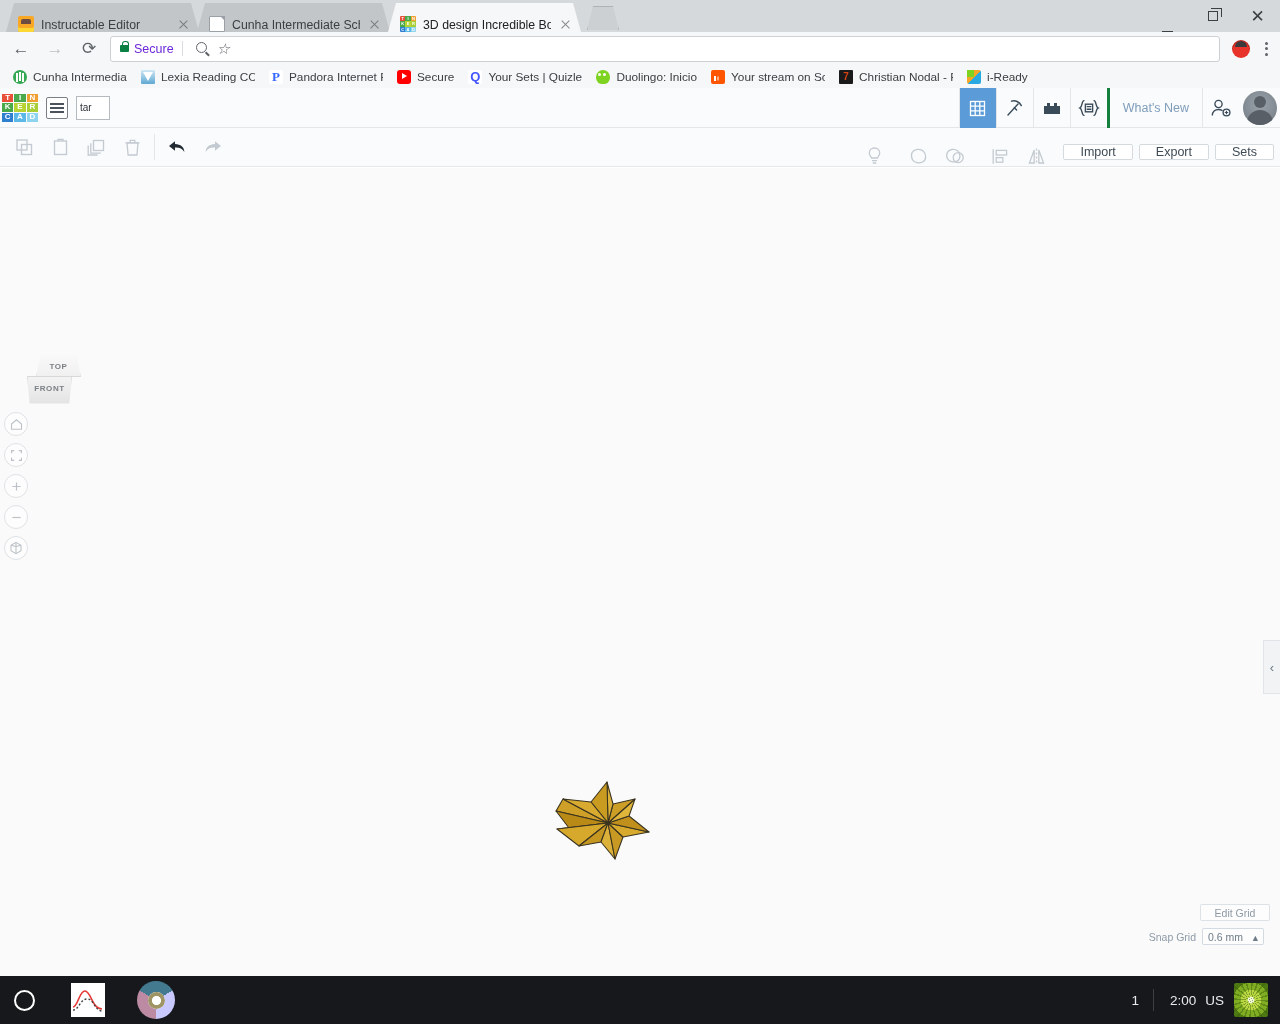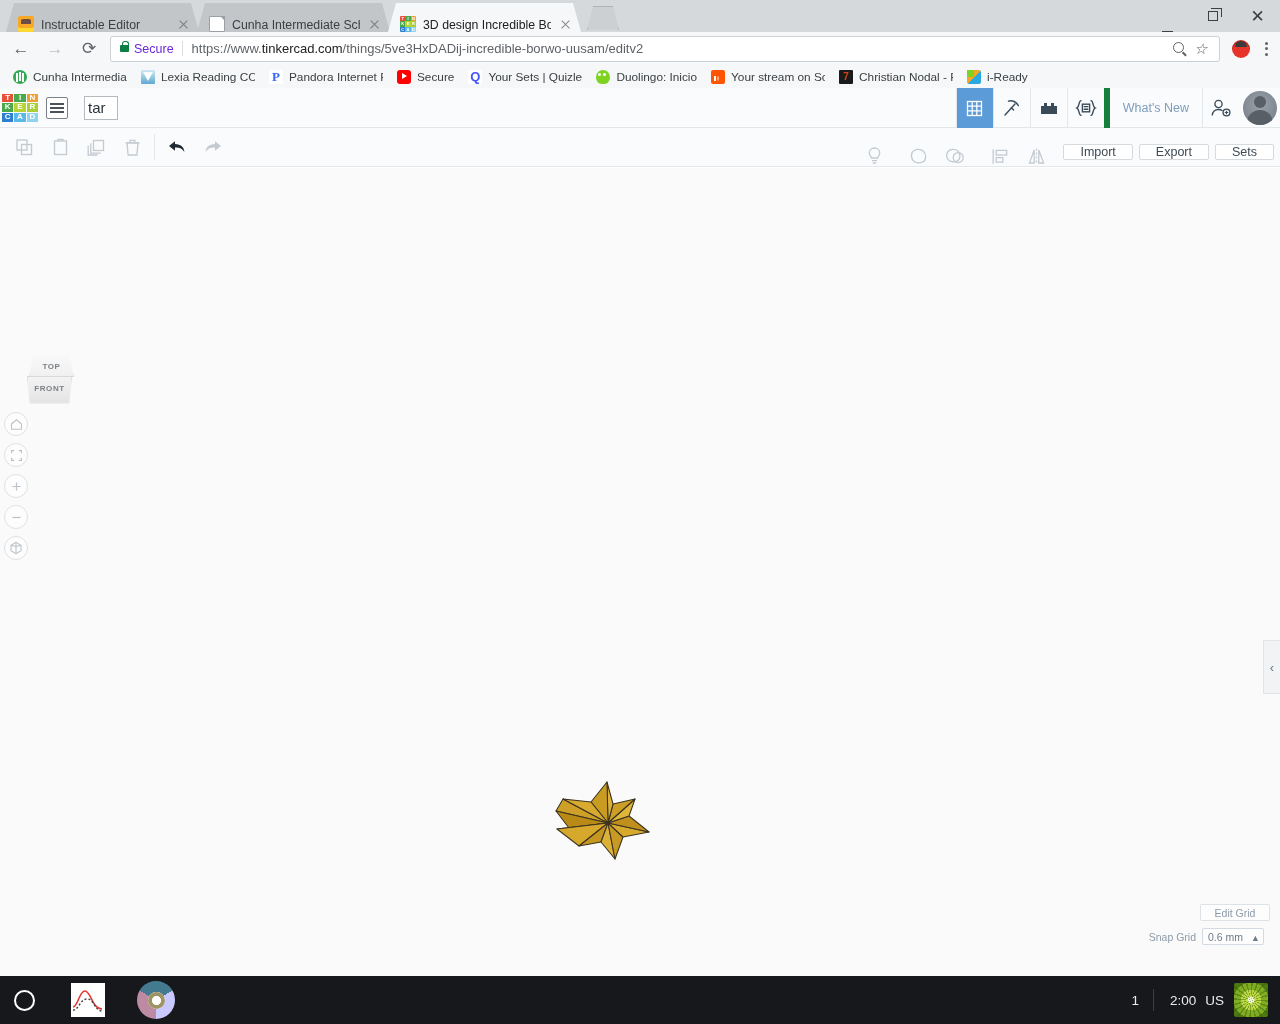--- a/index.html
+++ b/index.html
@@ -202,33 +202,33 @@
   .tc-listbtn {
     width:22px; height:22px; margin-left:8px; border:1px solid #7a8086; border-radius:2px;
     background:#fff; display:flex; flex-direction:column; justify-content:center;
     gap:2px; padding:0 3px;
   }
   .tc-listbtn i { display:block; height:2px; background:#4b5259; position:relative; }
   .tc-listbtn i:before {
     content:""; position:absolute; left:0; width:2px; height:2px; background:#4b5259;
   }
   .tc-namefield {
-    margin-left:16px; width:34px; height:24px; border:1px solid #b4bac0; background:#fff;
-    font-size:15px; color:#2b3238; padding:0 3px; line-height:22px; overflow:hidden;
+    margin-left:8px; width:34px; height:24px; border:1px solid #b4bac0; background:#fff;
+    font-size:10px; color:#2b3238; padding:0 3px; line-height:22px; overflow:hidden;
     white-space:nowrap;
   }
   .tc-right { position:absolute; right:0; top:0; height:40px; display:flex; align-items:stretch; }
   .tc-ricon {
     width:37px; display:flex; align-items:center; justify-content:center;
     border-left:1px solid #e4e7ea; color:#394b59;
   }
   .tc-ricon.active { background:#5b9bd8; color:#fff; }
   .tc-whatsnew {
     display:flex; align-items:center; padding:0 13px; font-size:12.5px;
-    color:#7f9dbb; border-left:6px solid #15803d;
+    color:#7f9dbb; border-left:3px solid #15803d;
   }
   .tc-avatar {
     width:34px; height:34px; border-radius:50%; margin:3px 3px 3px 4px;
     background:radial-gradient(circle at 50% 40%, #9aa2aa 0%, #848c95 55%, #6e767e 100%);
     position:relative; overflow:hidden; flex-shrink:0;
   }
   .tc-avatar:before {
     content:""; position:absolute; left:11px; top:5px; width:12px; height:12px;
     border-radius:50%; background:#585f67;
   }
@@ -260,21 +260,21 @@
 
   
   .plane-wrap {
     position:absolute; left:0; top:0; width:1280px; height:808px;
     perspective:620px; perspective-origin:50% 16%;
   }
 
   
   .viewcube { position:absolute; left:22px; top:182px; width:55px; height:58px; }
   .vc-top {
-    position:absolute; left:7px; top:0; width:45px; height:27px;
+    position:absolute; left:14px; top:0; width:45px; height:27px;
     background:linear-gradient(#fbfbfb,#f0f0f0);
     border:1px solid #d8d8d8;
     clip-path: polygon(12% 6%, 88% 6%, 100% 100%, 0% 100%);
     display:flex; align-items:center; justify-content:center;
     font-size:8px; letter-spacing:.6px; color:#7c8186; font-weight:bold; padding-top:6px;
   }
   .vc-front {
     position:absolute; left:5px; top:26px; width:45px; height:30px;
     background:linear-gradient(#f3f3f3,#e3e3e3);
     border:1px solid #d8d8d8;
@@ -411,21 +411,20 @@
 
   <div class="toolbar-row">
     <div class="navbtn">←</div>
     <div class="navbtn disabled">→</div>
     <div class="navbtn">⟳</div>
 
     <div class="omnibox">
       <span class="lock"></span>
       <span class="secure-label">Secure</span>
       <span class="omni-div"></span>
-      <span class="url"><span>https://www.</span><span class="host">tinkercad.com</span><span>/things/5ve3HxDADij-incredible-borwo-uusam/editv2</span></span>
       <span class="omni-icon">
           <i class="icon-search-sm"></i>
         </span>
       <span class="omni-icon">
           <i class="icon-star-om">☆</i>
         </span>
     </div>
 
     <div class="profile-dot"></div>
     <div class="kebab">

